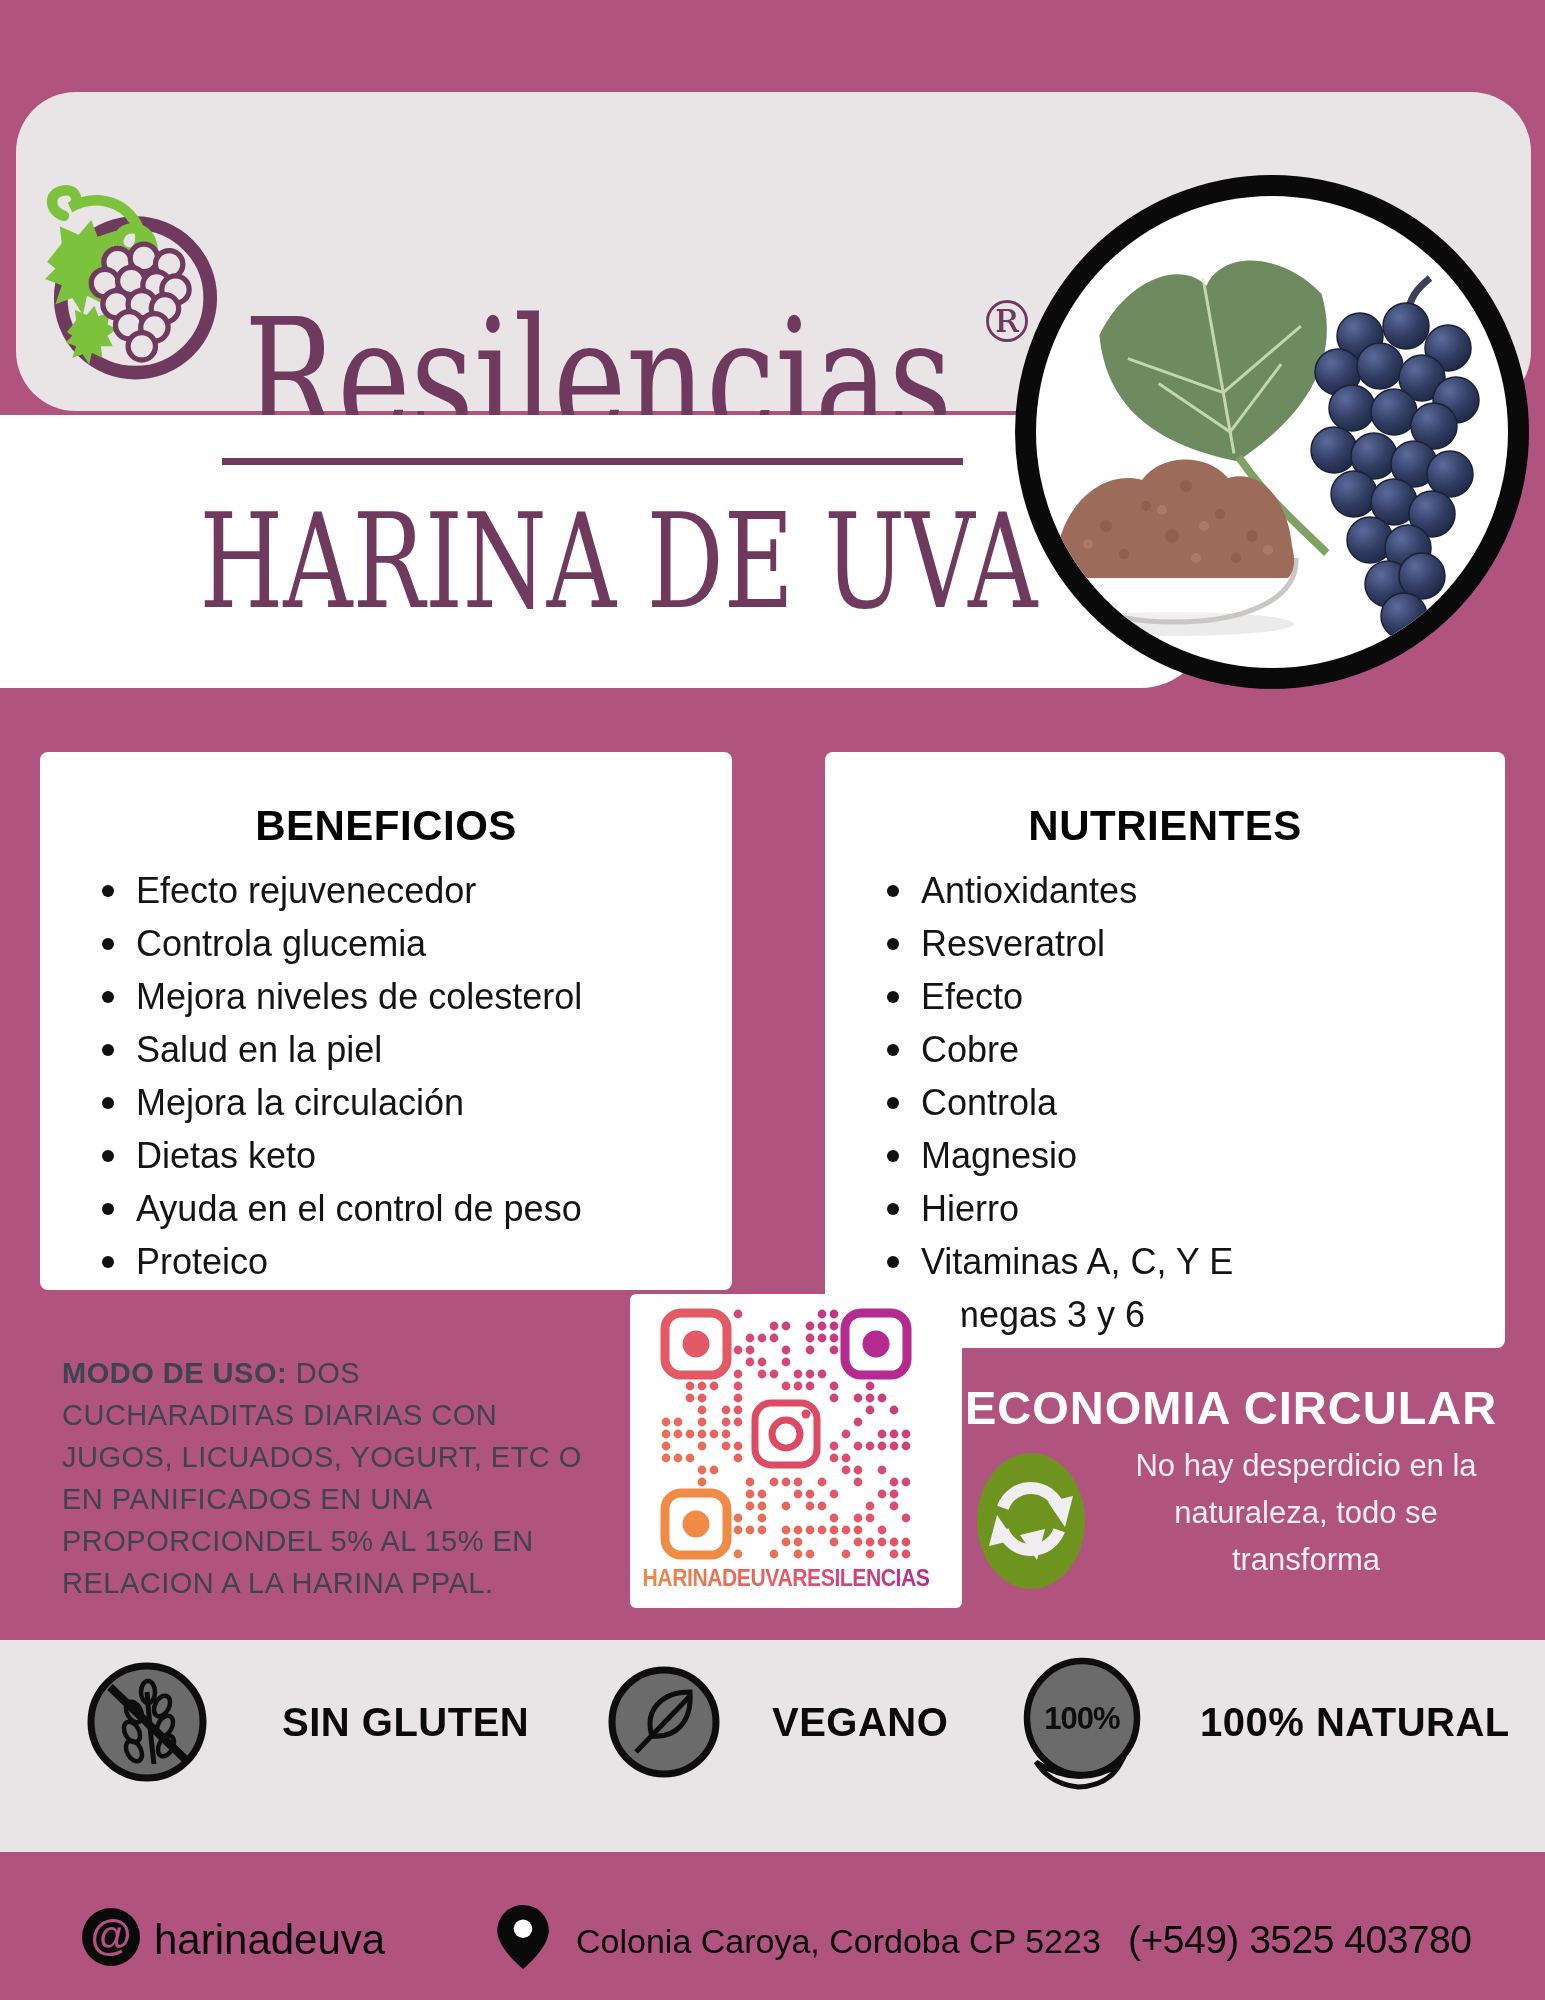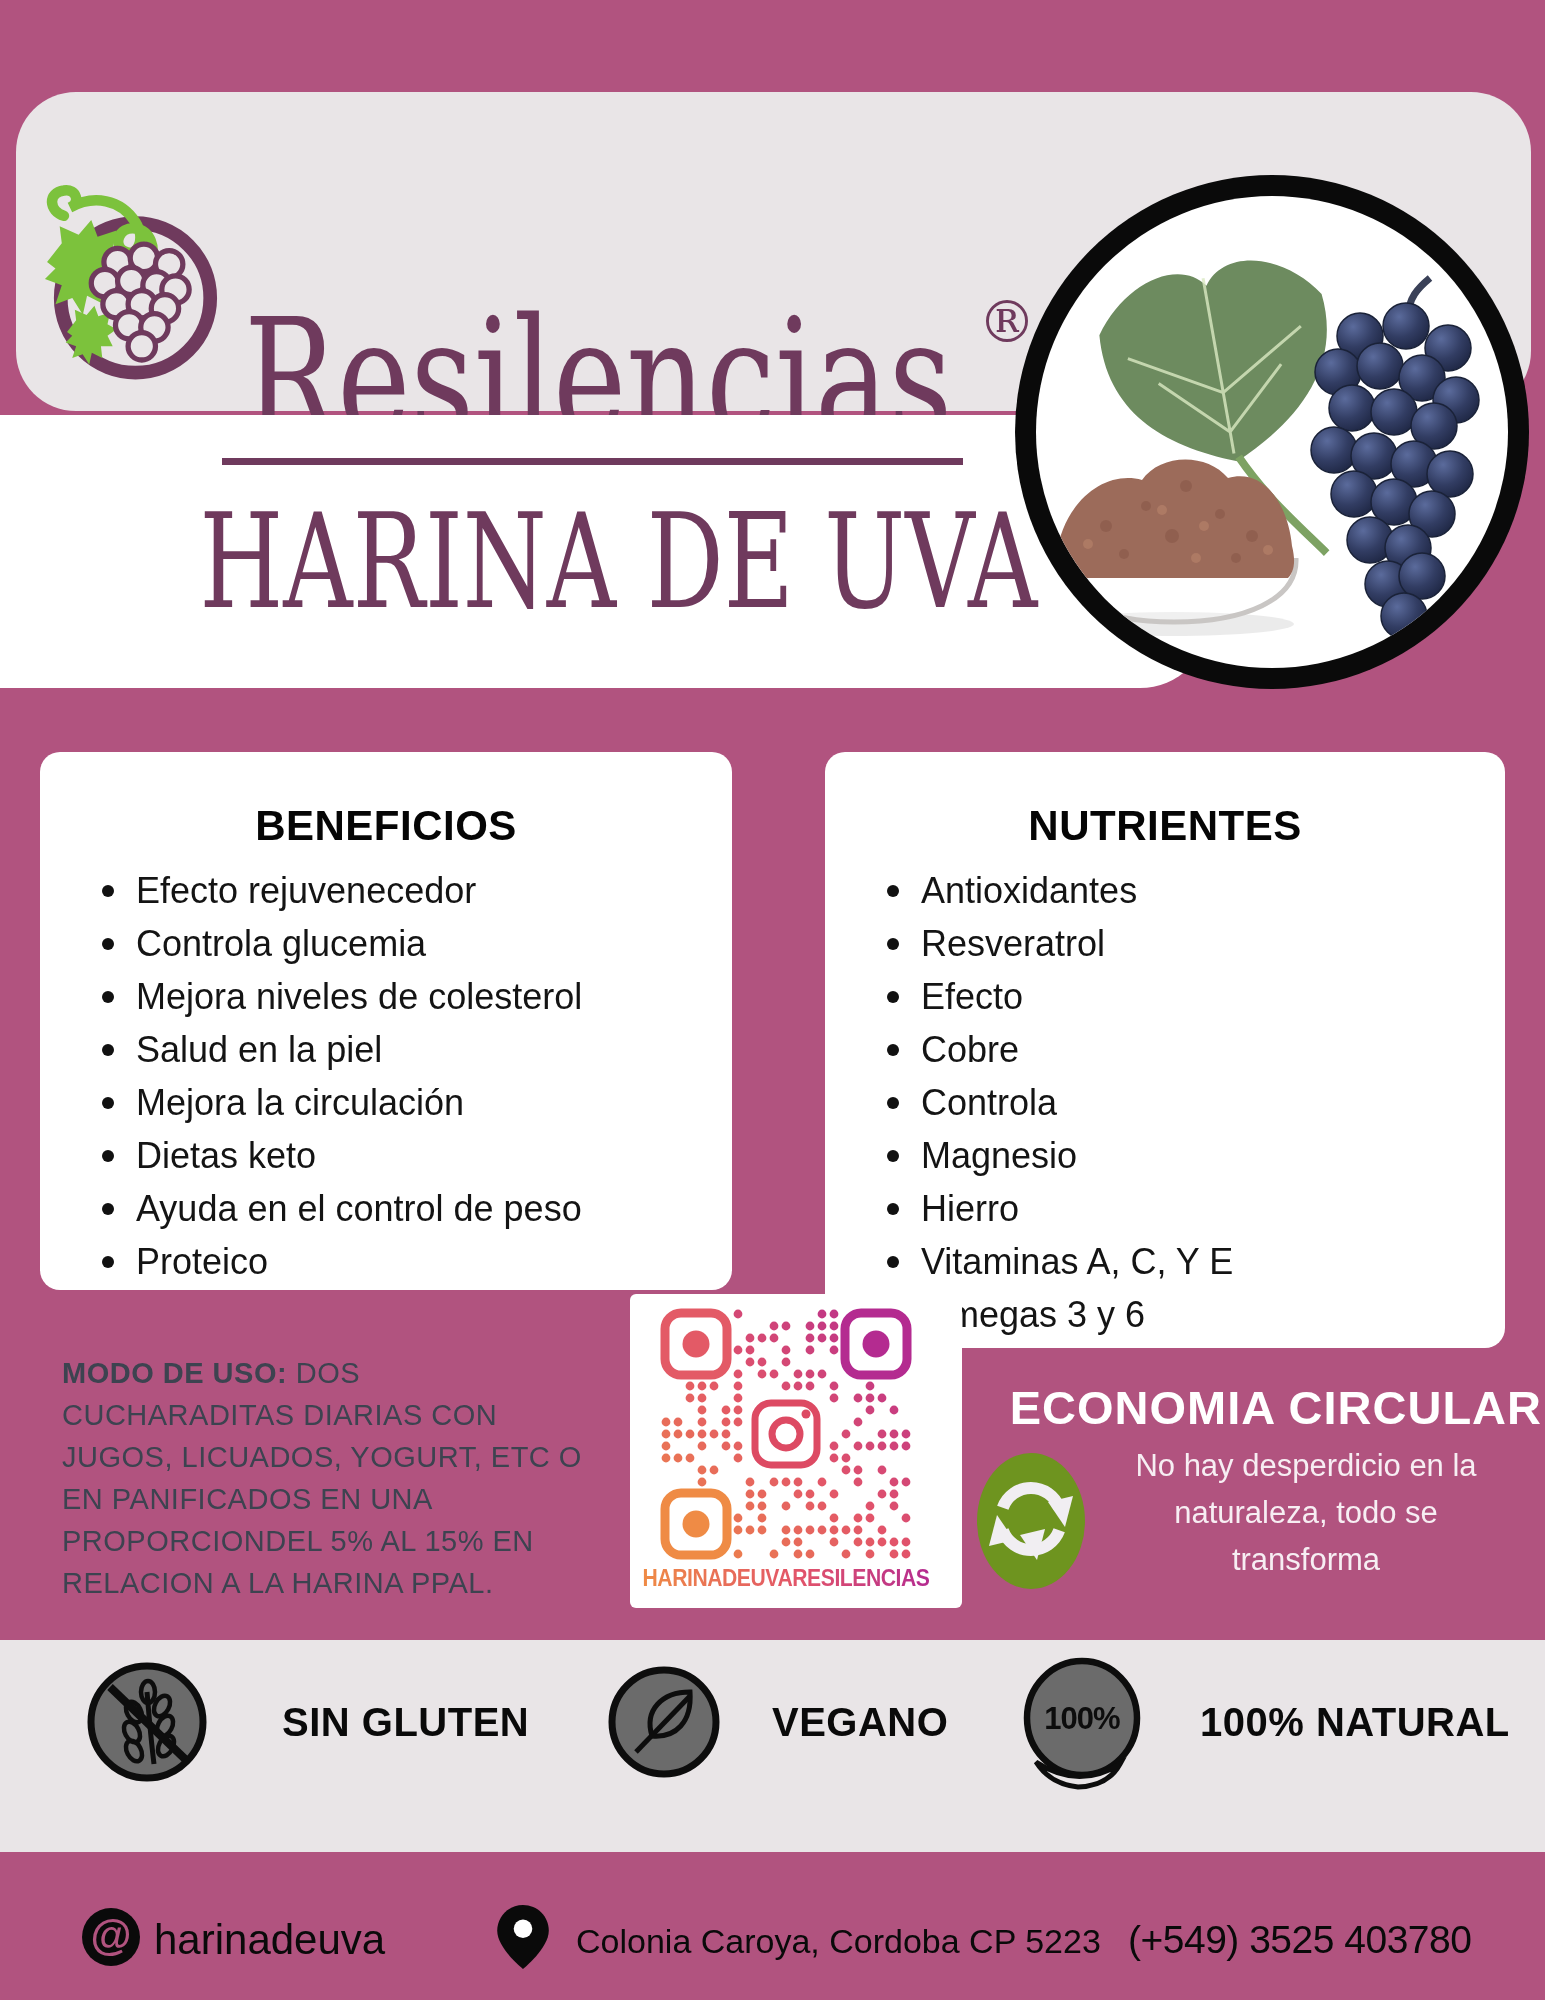--- a/index.html
+++ b/index.html
@@ -28,21 +28,21 @@
     background:var(--plum);}
   .product-title{position:absolute;left:60px;top:496px;width:1030px;text-align:center;
     font-family:"DejaVu Serif",serif;font-size:128px;line-height:130px;color:var(--plum);
     white-space:nowrap;}
   .product-title>span{display:inline-block;transform:scale(.75,1.02);transform-origin:center top;}
 
   
   .photo{position:absolute;left:1008px;top:168px;}
 
   
-  .card{position:absolute;background:var(--card-white);border-radius:20px;}
+  .card{position:absolute;background:var(--card-white);border-radius:8px;}
   .card-benefits{left:40px;top:752px;width:692px;height:538px;}
   .card-nutrients{left:825px;top:752px;width:680px;height:596px;}
   .card h2{margin:50px 0 0 0;text-align:center;font-size:42px;letter-spacing:.5px;
     font-weight:700;color:#050505;}
   .card ul{list-style:none;margin:14px 0 0 0;padding:0 0 0 56px;}
   .card li{position:relative;padding-left:40px;font-size:36px;line-height:53px;color:#141414;}
   .card li::before{content:"";position:absolute;left:6px;top:21px;width:12px;height:12px;
     border-radius:50%;background:#111;}
 
   
@@ -56,22 +56,22 @@
   .qr-card{position:absolute;left:630px;top:1294px;width:312px;height:314px;
     background:var(--card-white);border-radius:6px;padding-left:20px;}
   .qr-card svg{position:absolute;left:30px;top:14px;}
   .qr-handle{position:absolute;left:0;bottom:16px;width:312px;text-align:center;
     font-size:23px;font-weight:700;letter-spacing:-0.5px;white-space:nowrap;
     background:linear-gradient(90deg,var(--qr-orange),var(--qr-pink) 55%,var(--qr-magenta));
     -webkit-background-clip:text;background-clip:text;color:transparent;
     transform:scaleX(.92);transform-origin:center;}
 
   
-  .eco-title{position:absolute;left:965px;top:1380px;width:545px;text-align:right;
-    color:#fff;font-size:47px;font-weight:700;letter-spacing:1px;white-space:nowrap;margin-left:32px;}
+  .eco-title{position:absolute;left:965px;top:1380px;width:545px;text-align:left;
+    color:#fff;font-size:47px;font-weight:700;letter-spacing:1px;white-space:nowrap;}
   .eco-icon{position:absolute;left:976px;top:1452px;}
   .eco-text{position:absolute;left:1100px;top:1442px;width:412px;text-align:center;
     color:#f7eef3;font-size:31px;line-height:47px;font-weight:400;}
 
   
   .strip{position:absolute;left:0;top:1640px;width:1545px;height:212px;
     background:var(--banner-gray);}
   .badge-label{position:absolute;font-size:40px;font-weight:700;color:#0a0a0a;
     letter-spacing:.5px;white-space:nowrap;}
   .badge-icon{position:absolute;}

